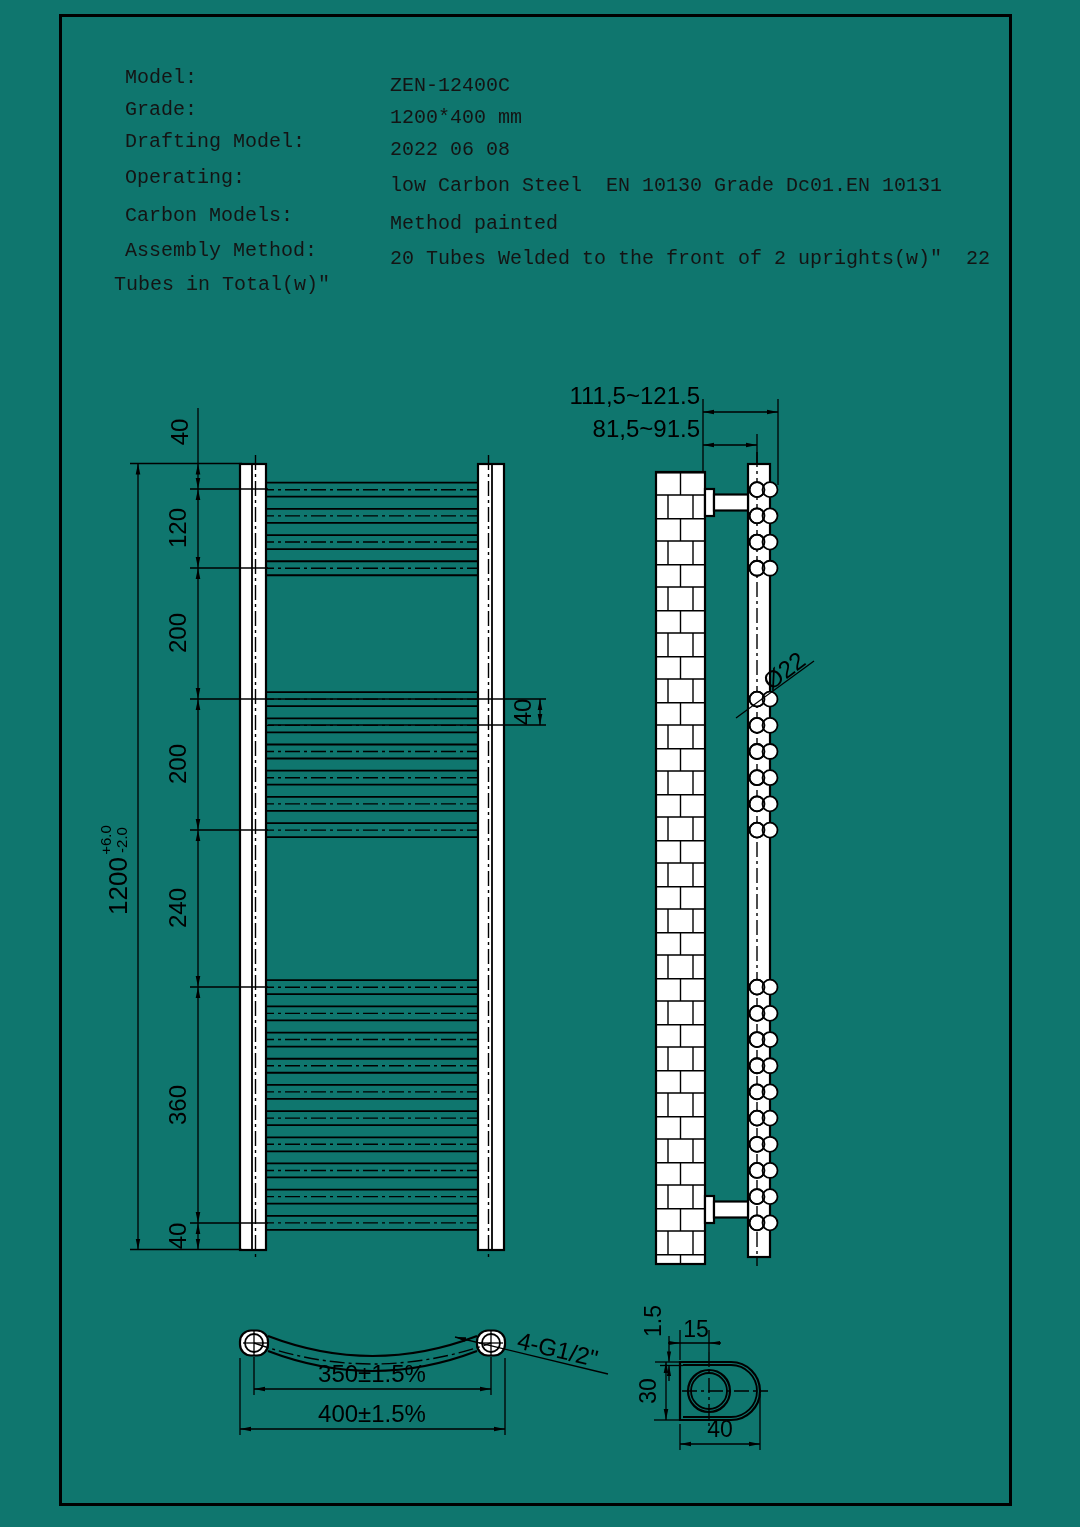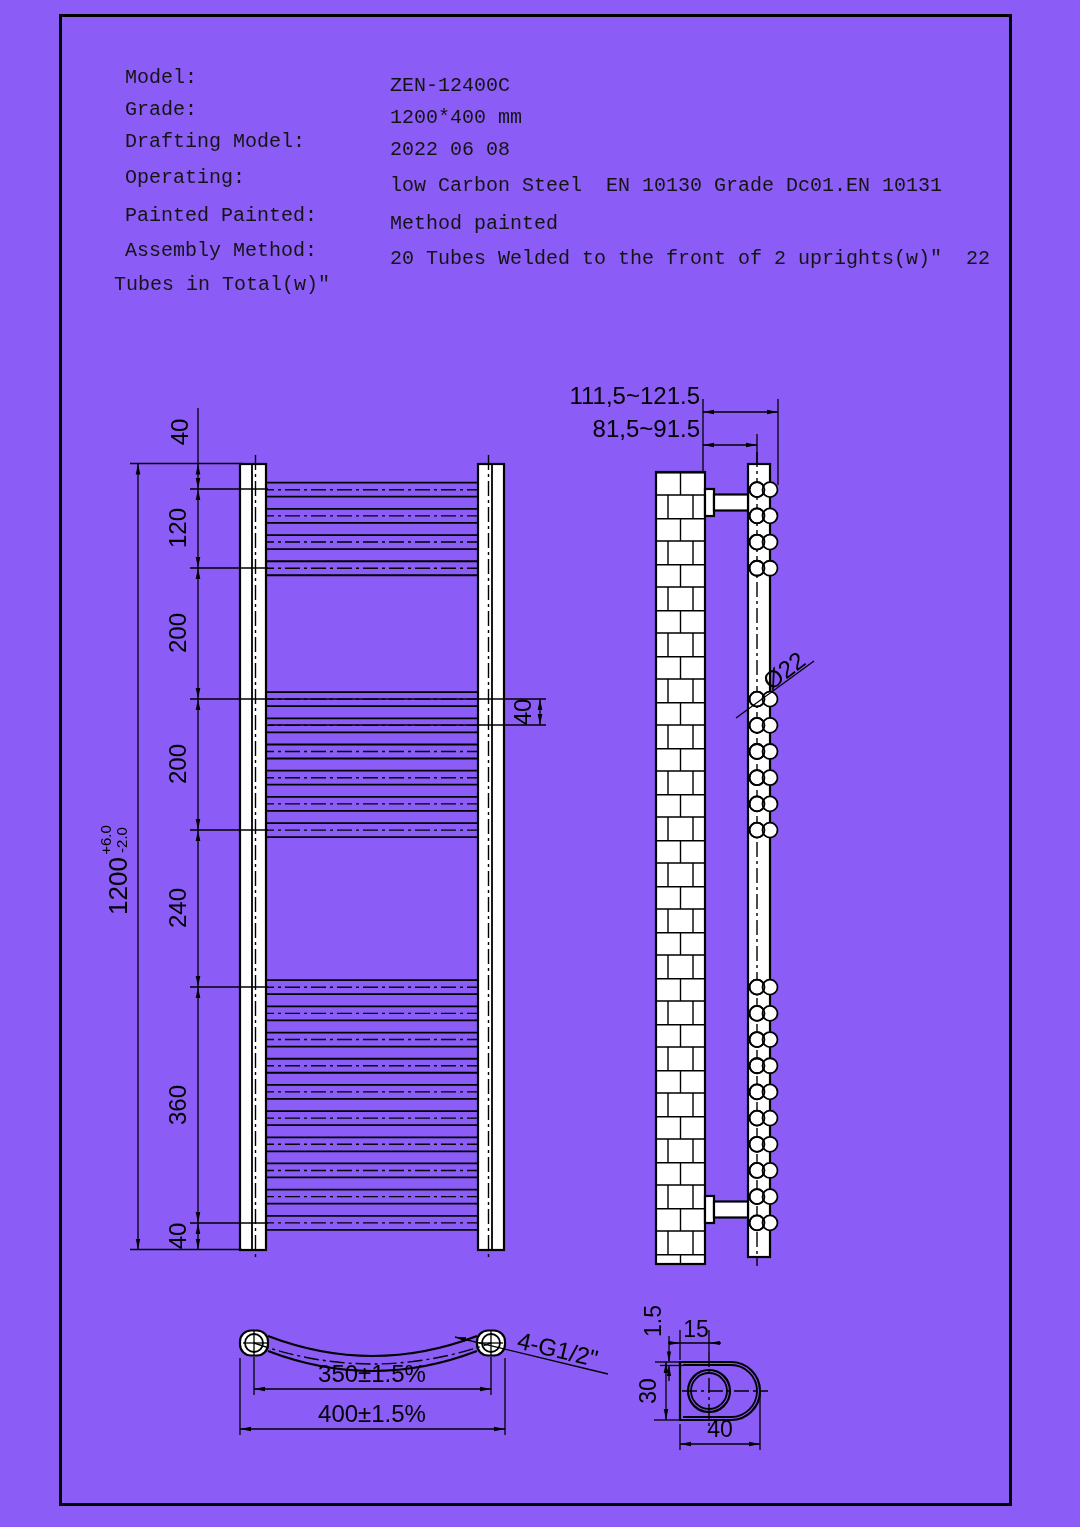--- a/index.html
+++ b/index.html
@@ -1,16 +1,16 @@
 <!DOCTYPE html>
 <html><head>
 <meta charset="utf-8">
 <style>
   html,body{margin:0;padding:0;background:#fff;}
-  .page{position:relative;width:1080px;height:1527px;background:#8b5cf6;overflow:hidden;
+  .page{position:relative;width:1080px;height:1527px;background:#0f766e;overflow:hidden;
         font-family:"Liberation Sans",sans-serif;color:#000;}
   .frame{position:absolute;left:59px;top:14px;width:953px;height:1492px;
          border:3px solid #000;box-sizing:border-box;}
   .spec{position:absolute;left:0;top:0;width:1080px;font-family:"Liberation Mono",monospace;
         font-size:20px;color:#141414;white-space:pre;}
   .srow{position:absolute;left:125px;height:24px;}
   .srow .lbl{position:absolute;left:0;top:0;}
   .srow .val{position:absolute;left:265px;top:8px;}
   .srow-wide{position:absolute;left:114px;height:24px;}
   svg{position:absolute;left:0;top:0;}
@@ -29,21 +29,21 @@
 <body>
 
 <div class="page">
   <div class="frame"></div>
 
   <div class="spec">
     <div class="srow" style="top:66px"><span class="lbl">Model:</span><span class="val">ZEN-12400C</span></div>
     <div class="srow" style="top:98px"><span class="lbl">Grade:</span><span class="val">1200*400 mm</span></div>
     <div class="srow" style="top:130px"><span class="lbl">Drafting Model:</span><span class="val">2022 06 08</span></div>
     <div class="srow" style="top:166px"><span class="lbl">Operating:</span><span class="val">low Carbon Steel  EN 10130 Grade Dc01.EN 10131</span></div>
-    <div class="srow" style="top:204px"><span class="lbl">Painted Painted:</span><span class="val">Method painted</span></div>
+    <div class="srow" style="top:204px"><span class="lbl">Carbon Models:</span><span class="val">Method painted</span></div>
     <div class="srow" style="top:239px"><span class="lbl">Assembly Method:</span><span class="val">20 Tubes Welded to the front of 2 uprights(w)"  22</span></div>
     <div class="srow-wide" style="top:273px">Tubes in Total(w)"</div>
   </div>
 
   <svg id="drawing" width="1080" height="1527" viewBox="0 0 1080 1527">
     <defs>
       <marker id="arr" markerUnits="userSpaceOnUse" markerWidth="12" markerHeight="6" refX="11" refY="3" orient="auto-start-reverse">
         <path d="M0,0.7 L11,3 L0,5.3 Z" fill="#000"></path>
       </marker>
       <pattern id="brick" x="656" y="472" width="49" height="46" patternUnits="userSpaceOnUse">

